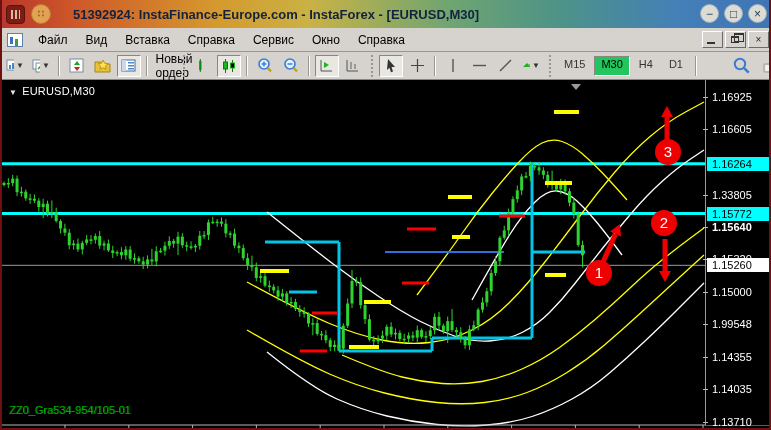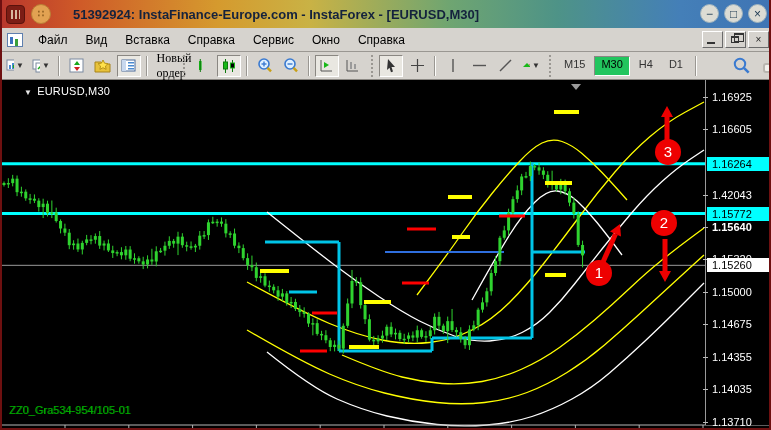--- a/index.html
+++ b/index.html
@@ -36,31 +36,31 @@
   .glyph-restore::before{content:"";position:absolute;left:2px;top:-5px;width:8px;height:6px;border:1px solid #333;border-top-width:2px;}
   
   .toolbar{position:absolute;left:0;top:52px;width:771px;height:28px;background:#d6d3ce;
     border-bottom:1px solid #8a8782;display:flex;align-items:center;font-size:11px;color:#000;}
   .tb-btn{height:22px;min-width:24px;display:flex;align-items:center;justify-content:center;
     border:1px solid transparent;margin:0 1px;padding:0 2px;background:transparent;cursor:default;}
   .tb-btn.pressed{border-color:#8a8782 #fff #fff #8a8782;background:#e9e7e1;}
   .tb-caret{font-size:8px;color:#333;margin-left:2px;}
   .tb-sep{width:2px;height:20px;border-left:1px solid #9a9792;border-right:1px solid #fcfcfa;margin:0 4px;}
   .tb-grip{width:5px;height:22px;border-left:2px dotted #9a9792;margin:0 5px;}
-  .tb-label{margin-left:18px;font-size:12px;font-family:Liberation Serif, serif;}
+  .tb-label{margin-left:18px;font-size:12px;}
   .tf-btn{height:20px;padding:1px 6px;font-size:11px;color:#333;border:1px solid transparent;margin:0 1px;cursor:default;}
   .tf-btn.pressed{border-color:#8a8782 #fff #fff #8a8782;background:#22c55e;color:#000;}
   .badge{position:relative;width:22px;height:20px;}
   .badge .bubble{position:absolute;left:0;top:6px;width:13px;height:10px;border:2px solid #b9b6b0;border-radius:3px;background:#f4f2ee;}
   .badge .count{position:absolute;right:0;top:0;width:16px;height:16px;border-radius:50%;background:#e81313;
     color:#fff;font-size:10px;line-height:16px;text-align:center;font-weight:bold;}
   
   .chart{position:absolute;left:0;top:80px;width:771px;height:350px;background:#000;}
   #chart-svg{position:absolute;left:0;top:0;}
-  .symbol-label{position:absolute;left:22px;top:5px;color:#fff;font-size:11px;letter-spacing:.2px;}
+  .symbol-label{position:absolute;left:7px;top:5px;color:#fff;font-size:11px;letter-spacing:.2px;}
   .symbol-label .tri{font-size:8px;margin-right:5px;color:#e6e6e6;}
   .indicator-label{position:absolute;left:7px;top:324px;color:#00a800;font-size:11px;text-shadow:1px 0 0 #006000;}
   .axis-panel{position:absolute;left:703px;top:0;width:68px;height:345px;background:#000;border-left:1px solid #9a9a9a;}
   .tick-label{position:absolute;left:6px;height:13px;color:#fff;font-size:11px;white-space:nowrap;}
   .tick-label::before{content:"";position:absolute;left:-9px;top:6px;width:5px;height:1px;background:#bbb;}
   .lvl-label{position:absolute;left:1px;width:66px;height:14px;font-size:11px;color:#000;padding-left:5px;line-height:14px;}
   .lvl-cyan{background:#00ffff;}
   .lvl-current{background:#fff;}
 </style>
 </head>
@@ -579,25 +579,25 @@
         <line x1="509.59999999999997" y1="345" x2="509.59999999999997" y2="350" stroke="#b7b7b7" stroke-width="1"></line>
         <line x1="573.4" y1="345" x2="573.4" y2="350" stroke="#b7b7b7" stroke-width="1"></line>
         <line x1="637.1999999999999" y1="345" x2="637.1999999999999" y2="350" stroke="#b7b7b7" stroke-width="1"></line>
         <line x1="701" y1="345" x2="701" y2="350" stroke="#b7b7b7" stroke-width="1"></line>
       </svg>
     <div class="symbol-label"><span class="tri">▼</span><span>EURUSD,M30</span></div>
     <div class="indicator-label">ZZ0_Gra534-954/105-01</div>
     <div class="axis-panel" id="axis-panel">
         <div class="tick-label" style="top: 11px;">1.16925</div>
         <div class="tick-label" style="top: 43.3484px;">1.16605</div>
-        <div class="tick-label" style="top: 108.551px;">1.42043</div>
+        <div class="tick-label" style="top: 108.551px;">1.33805</div>
         <div class="tick-label" style="top: 140.899px; font-weight: bold;">1.15640</div>
         <div class="tick-label" style="top: 173.247px;">1.15320</div>
         <div class="tick-label" style="top: 205.596px;">1.15000</div>
-        <div class="tick-label" style="top: 238.449px;">1.14675</div>
+        <div class="tick-label" style="top: 238.449px;">1.99548</div>
         <div class="tick-label" style="top: 270.798px;">1.14355</div>
         <div class="tick-label" style="top: 303.146px;">1.14035</div>
         <div class="tick-label" style="top: 336px;">1.13710</div>
         <div class="lvl-label lvl-cyan" style="top: 76.8196px;">1.16264</div>
         <div class="lvl-label lvl-cyan" style="top: 126.555px;">1.15772</div>
         <div class="lvl-label lvl-current" style="top: 178.313px;">1.15260</div>
       </div>
   </div>
 
 </div>

